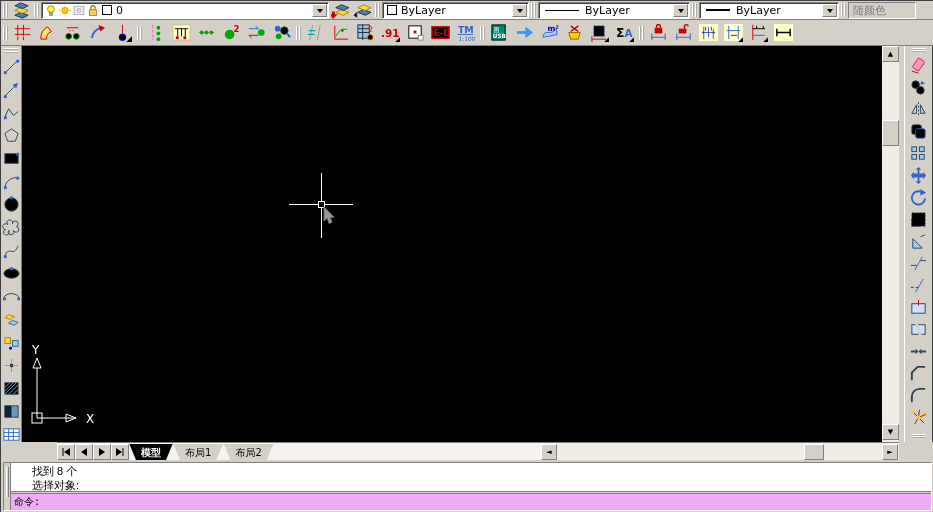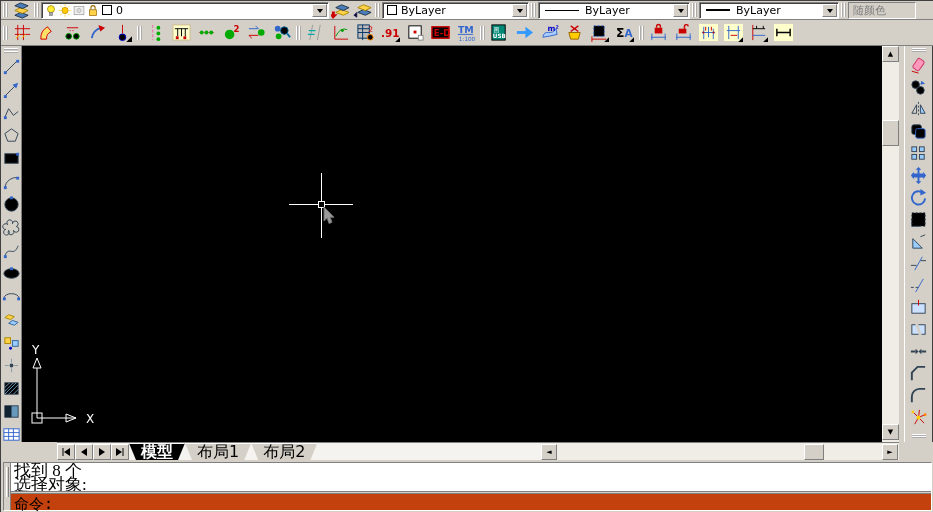--- a/index.html
+++ b/index.html
@@ -76,47 +76,47 @@
 
   
   #tabsrow { position:absolute; left:0; top:441px; width:933px; height:18px;
     background:#d4d0c8; }
   #tabstrip { position:absolute; left:56px; top:0; width:484px; height:18px;
     background:#f4f3ef; border-top:1px solid #808080; display:flex;
     align-items:stretch; }
   .navbtn { width:18px; height:16px; margin-top:1px; background:#d4d0c8;
     border:1px solid; border-color:#fff #808080 #808080 #fff;
     display:flex; align-items:center; justify-content:center; }
-  .tab { position:relative; padding:1px 12px 0 12px; font-size:16px;
+  .tab { position:relative; padding:1px 12px 0 12px; font-size:10px;
     display:flex; align-items:center;
     clip-path: polygon(0 0, 100% 0, calc(100% - 7px) 100%, 7px 100%);
     background:#d4d0c8; border-top:1px solid #fff; color:#000; }
   .tab.active { background:#000; color:#fff; font-weight:bold; }
   #hscroll { position:absolute; left:540px; top:0; width:358px; height:18px;
     background:#efede5; border-top:1px solid #808080; }
   #hthumb { position:absolute; left:263px; top:1px; width:20px; height:16px;
     background:#d4d0c8; border:1px solid; border-color:#fff #808080 #808080 #fff; }
   #hscroll .sbtn { height:16px; top:1px; }
 
   
   #cmd { position:absolute; left:0; top:459px; width:933px; height:53px;
     background:#d4d0c8; padding:2px; }
   #cmd-frame { width:100%; height:100%; display:flex;
     border:1px solid; border-color:#808080 #fff #fff #808080; }
   #cmd-grip { width:7px; background:#d4d0c8;
     border-right:1px solid #808080; }
   #cmd-grip i { display:block; width:3px; height:30px; margin:4px auto;
     border-left:1px solid #fff; border-right:1px solid #808080; }
   #cmd-body { flex:1; display:flex; flex-direction:column; background:#fff; }
-  #cmd-hist { flex:1; padding:1px 3px; font-family:Liberation Serif, serif;
-    font-size:17px; line-height:14px; color:#000; overflow:hidden; }
+  #cmd-hist { flex:1; padding:1px 21px; font-family:Liberation Sans, sans-serif;
+    font-size:11px; line-height:14px; color:#000; overflow:hidden; }
   #cmd-split { height:3px; background:#d4d0c8;
     border-top:1px solid #808080; border-bottom:1px solid #808080; }
   #cmd-prompt { height:16px; padding:1px 3px; font-family:"DejaVu Sans Mono","DejaVu Sans",monospace;
-    font-size:15px; color:#000; background:#c2410c; }
+    font-size:10px; color:#000; background:#f0abfc; }
 </style>
 </head>
 <body>
 
 <div id="app">
 
   <div id="row1">
     <span class="vgrip"></span>
     <span class="tbtn icn">
         <svg viewBox="0 0 20 20" width="19" height="19">

